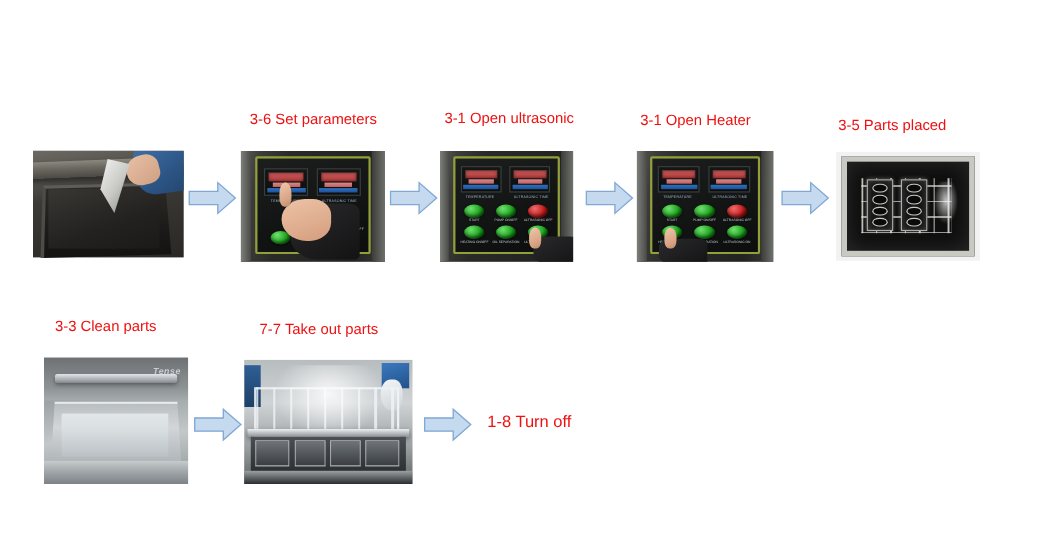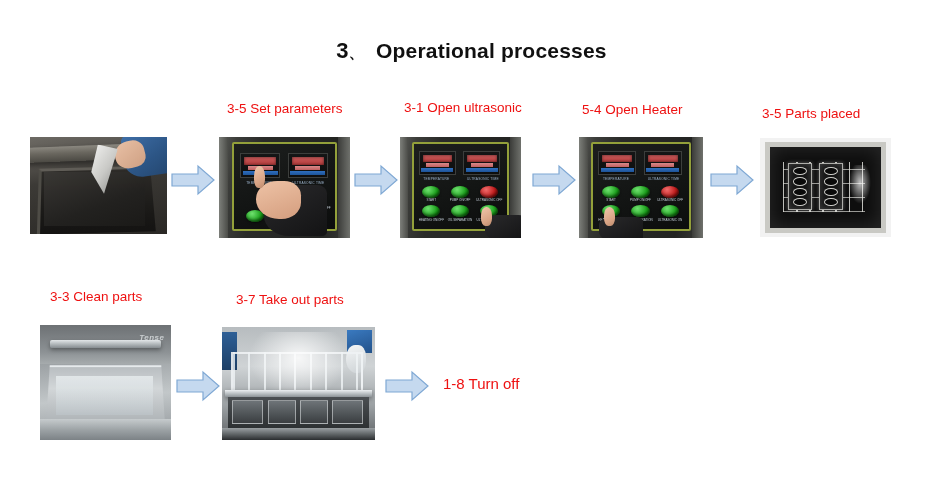--- a/index.html
+++ b/index.html
@@ -244,27 +244,24 @@
 
   
   .arrow { position: absolute; }
   .arrow svg { display:block; width:100%; height:100%; }
 </style>
 </head>
 <body>
 
 <div id="page">
 
-  <div class="title">
-    <span class="num">3</span><span class="cjk">、</span>&nbsp;&nbsp;<span>Operational processes</span>
-  </div>
-
-  <div class="step-label" style="left:227px; top:101px;">3-5  Set parameters</div>
+
+  <div class="step-label" style="left:227px; top:101px;">3-6  Set parameters</div>
   <div class="step-label" style="left:404px; top:100px;">3-1  Open ultrasonic</div>
-  <div class="step-label" style="left:582px; top:102px;">5-4  Open Heater</div>
+  <div class="step-label" style="left:582px; top:102px;">3-1  Open Heater</div>
   <div class="step-label" style="left:762px; top:106px;">3-5  Parts placed</div>
 
   <div class="photo p1" style="left:30px; top:137px; width:137px; height:97px;">
     <div class="rimTop"></div>
     <div class="innerTank"></div>
     <div class="liquid"></div>
     <div class="sleeve"></div>
     <div class="hand"></div>
     <div class="bottleSpout"></div>
   </div>
@@ -400,21 +397,21 @@
         <polygon points="1,10 27,10 27,2 43,16 27,30 27,22 1,22" fill="#c5d9ef" stroke="#7fa8d4" stroke-width="1.2"></polygon>
       </svg>
   </div>
   <div class="arrow" style="left:710px; top:164px; width:44px; height:32px;">
     <svg viewBox="0 0 44 32" preserveAspectRatio="none">
         <polygon points="1,10 27,10 27,2 43,16 27,30 27,22 1,22" fill="#c5d9ef" stroke="#7fa8d4" stroke-width="1.2"></polygon>
       </svg>
   </div>
 
   <div class="step-label" style="left:50px; top:289px;">3-3  Clean parts</div>
-  <div class="step-label" style="left:236px; top:292px;">3-7  Take out parts</div>
+  <div class="step-label" style="left:236px; top:292px;">7-7  Take out parts</div>
   <div class="step-label" style="left:443px; top:375px; font-size:15px;">1-8 Turn off</div>
 
   <div class="photo p6" style="left:40px; top:325px; width:131px; height:115px;">
     <div class="backwall"></div>
     <div class="bar"></div>
     <div class="basin"></div>
     <div class="water"></div>
     <div class="ledge"></div>
     <div class="mark">Tense</div>
   </div>

